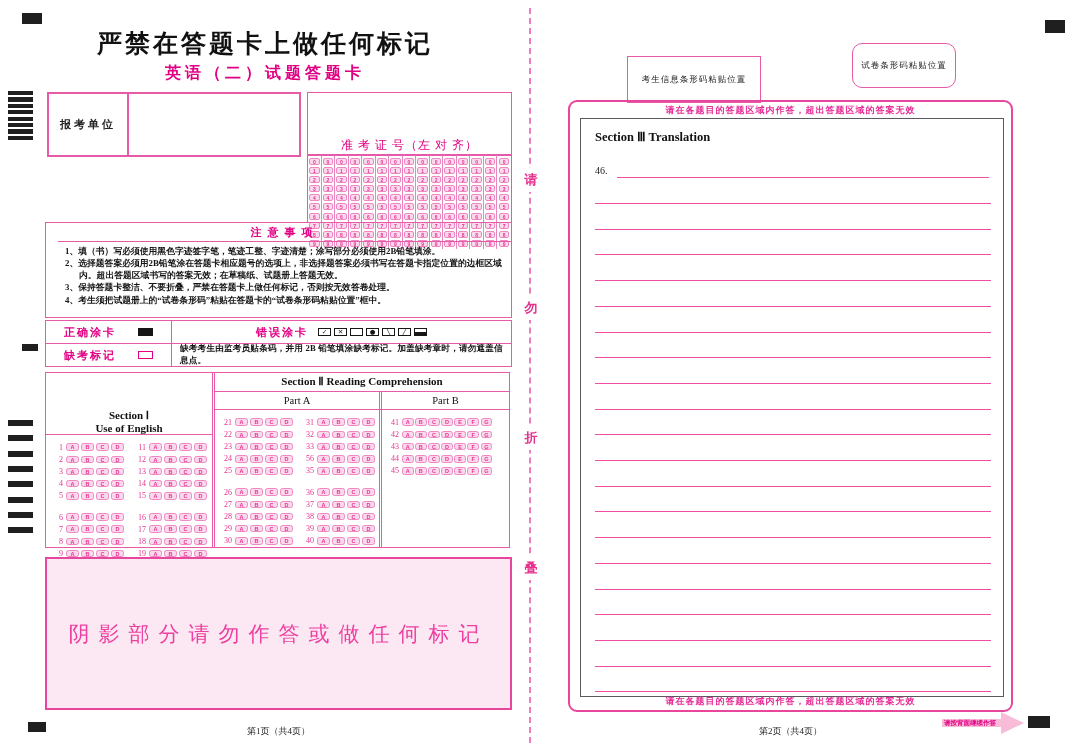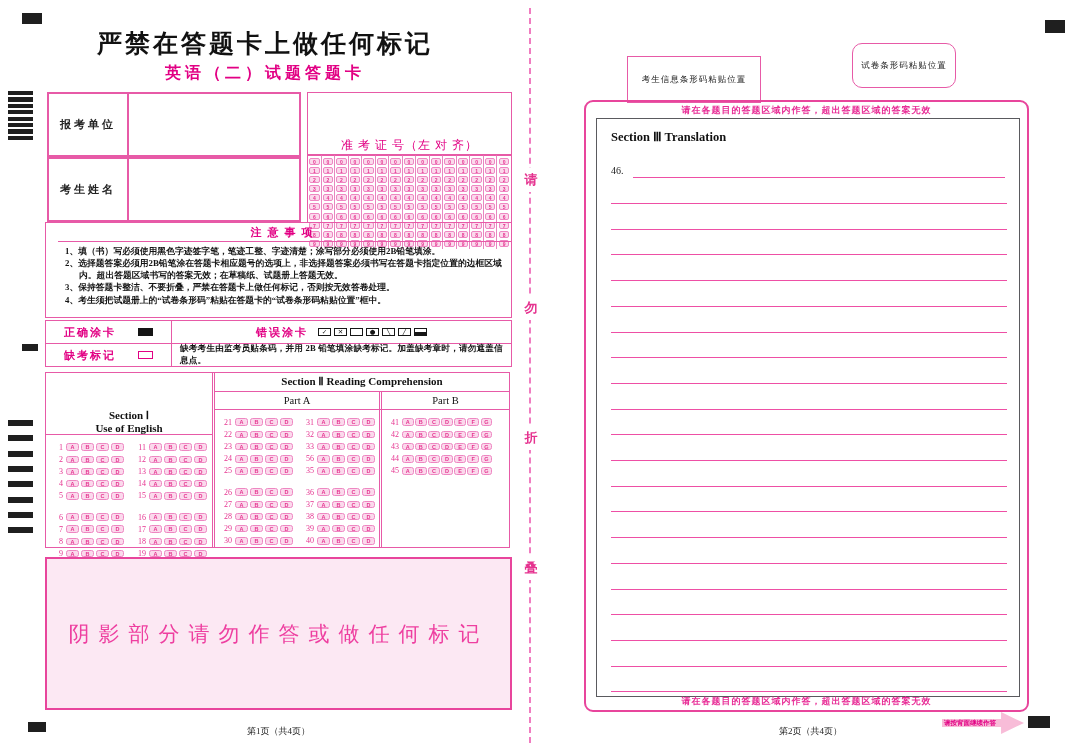--- a/index.html
+++ b/index.html
@@ -88,21 +88,21 @@
   .pfoot{font-size:9px;color:#222;text-align:center;}
   
   .fold{left:529px;top:8px;height:735px;border-left:2px dashed #f07cc0;}
   .fold-char{position:absolute;left:-8px;width:16px;text-align:center;font-size:13px;font-weight:bold;
              color:#e5328f;background:#fff;padding:3px 0;}
   .fold-char:nth-child(1){top:160px}.fold-char:nth-child(2){top:288px}
   .fold-char:nth-child(3){top:418px}.fold-char:nth-child(4){top:548px}
   
   .bcbox{border:1.5px solid #e75aa7;display:flex;align-items:center;justify-content:center;
          font-size:8.5px;color:#222;letter-spacing:1px;box-sizing:border-box;}
-  .outer{left:584px;top:100px;width:445px;height:612px;border:2px solid #e8459c;border-radius:9px;
+  .outer{left:568px;top:100px;width:445px;height:612px;border:2px solid #e8459c;border-radius:9px;
          box-sizing:border-box;}
   .warn{position:absolute;left:0;width:100%;text-align:center;font-size:9px;font-weight:bold;
         color:#e82c96;font-family:"Liberation Sans",sans-serif;letter-spacing:1px;}
   .warn.top{top:2px;} .warn.bottom{bottom:2px;}
   .inner{position:absolute;left:10px;top:16px;width:424px;height:579px;border:1.5px solid #5a5a5e;
          box-sizing:border-box;}
   .sec3{position:absolute;left:14px;top:10px;font-size:12.5px;font-weight:bold;color:#111;}
   .q46{position:absolute;left:14px;top:46px;font-size:10px;color:#222;}
   .q46line{position:absolute;left:36px;right:14px;top:58px;border-bottom:1.3px solid #ee4fa5;}
   .rline{position:absolute;left:14px;right:12px;height:0;border-bottom:1.2px solid #ee4fa5;}
@@ -139,24 +139,20 @@
       <div class="blk" style="left: 8px; top: 496.5px; width: 25px; height: 6px;"></div>
       <div class="blk" style="left: 8px; top: 511.8px; width: 25px; height: 6px;"></div>
       <div class="blk" style="left: 8px; top: 527.1px; width: 25px; height: 6px;"></div>
     </div>
 
   <div class="abs title">严禁在答题卡上做任何标记</div>
   <div class="abs subtitle">英语（二）试题答题卡</div>
 
   <div class="abs fieldbox" style="left:47px;top:92px;width:250px;height:61px;">
     <div class="lbl">报考单位</div>
-    <div class="val"></div>
-  </div>
-  <div class="abs fieldbox" style="left:47px;top:157px;width:250px;height:61px;">
-    <div class="lbl">考生姓名</div>
     <div class="val"></div>
   </div>
 
   <div class="abs ticket">
     <div class="thead">准 考 证 号（左 对 齐）</div>
     <div class="twrite">
         <div class="tcell"></div>
         <div class="tcell"></div>
         <div class="tcell"></div>
         <div class="tcell"></div>
@@ -805,19 +801,19 @@
           <div class="rline" style="top: 469.5px;"></div>
           <div class="rline" style="top: 495.2px;"></div>
           <div class="rline" style="top: 520.9px;"></div>
           <div class="rline" style="top: 546.6px;"></div>
           <div class="rline" style="top: 572.3px;"></div>
         </div>
     </div>
     <div class="warn bottom">请在各题目的答题区域内作答，超出答题区域的答案无效</div>
   </div>
 
-  <div class="abs pfoot" style="left:588px;top:725px;width:445px;">第2页（共4页）</div>
+  <div class="abs pfoot" style="left:568px;top:725px;width:445px;">第2页（共4页）</div>
 
   <div class="abs arrow">
     <span>请按背面继续作答</span>
   </div>
 
 </div>
 
 </body></html>

